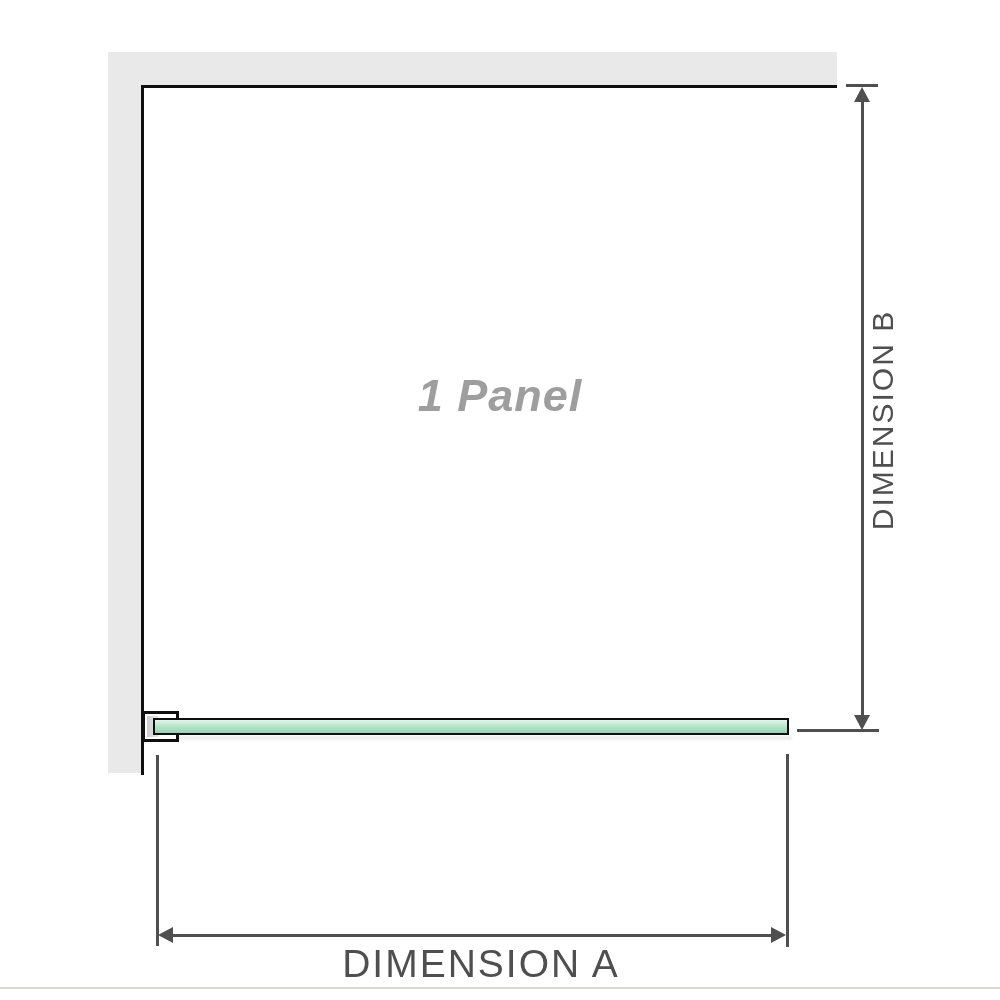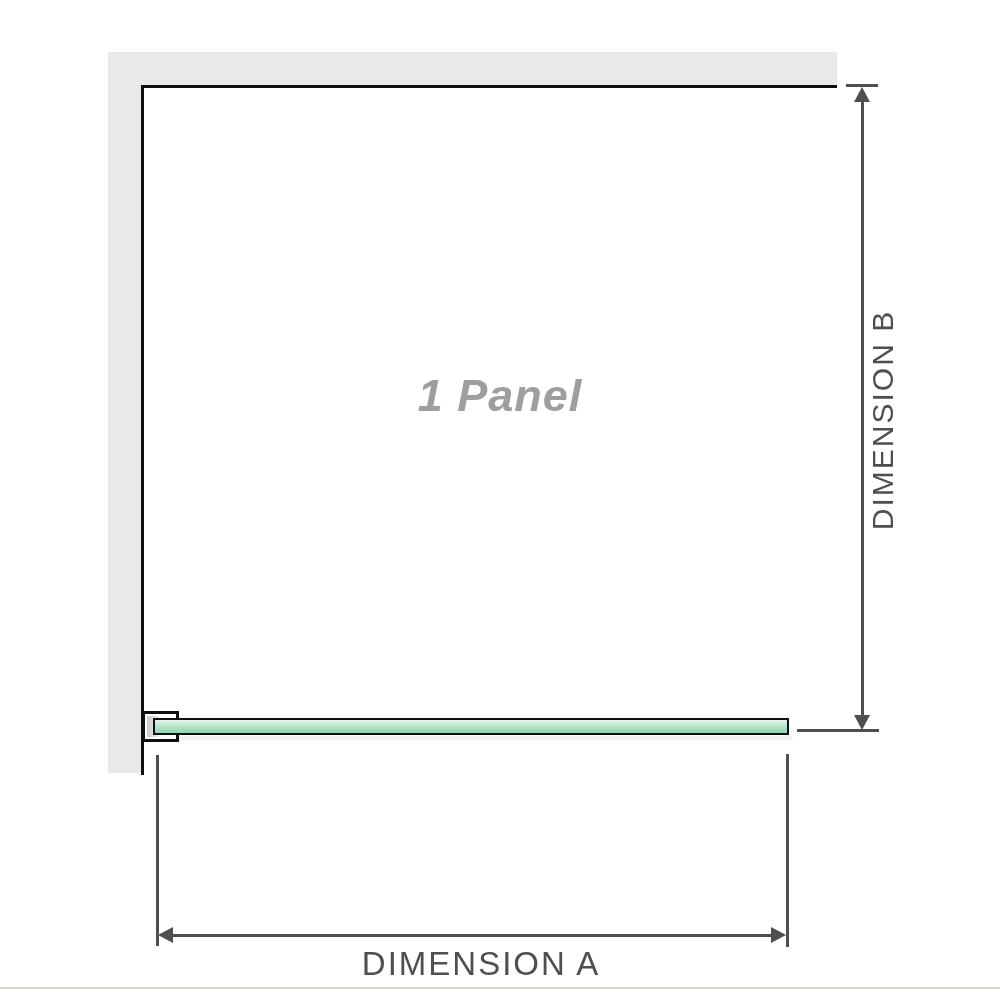--- a/index.html
+++ b/index.html
@@ -80,21 +80,21 @@
     border-left:15px solid var(--dimension);}
 
   .dim-label{
     color:var(--dimension);
     font-weight:300;
     letter-spacing:2px;
     white-space:nowrap;
   }
   .dima-label{
     left:331px;top:945px;width:300px;height:40px;
-    line-height:38px;text-align:center;font-size:33px;
+    line-height:38px;text-align:center;font-size:39px;
   }
   .dimb-label{
     left:733px;top:402px;width:300px;height:36px;
     line-height:36px;text-align:center;font-size:30px;
     transform:rotate(-90deg);
   }
 
   .baseline{left:0;top:987px;width:1000px;height:2px;background:var(--baseline);}
 </style>
 </head>

